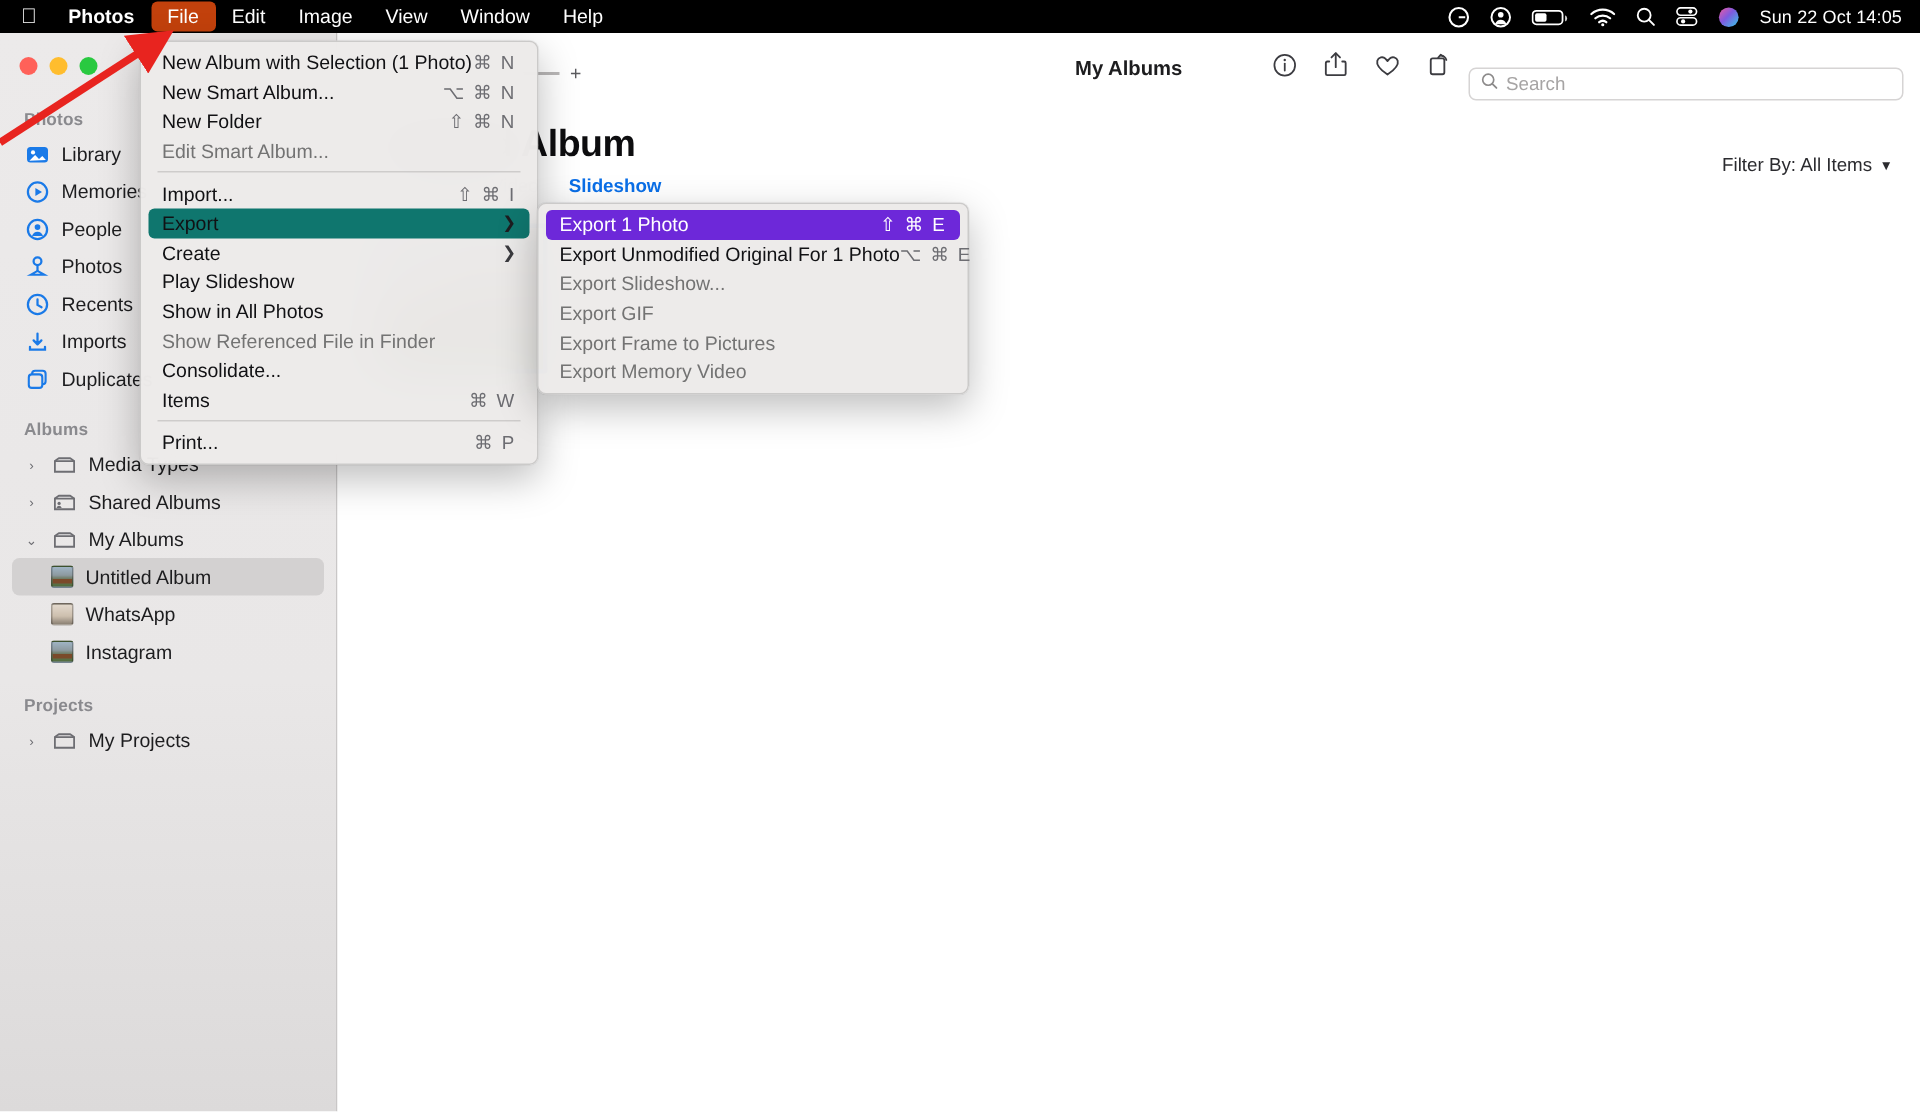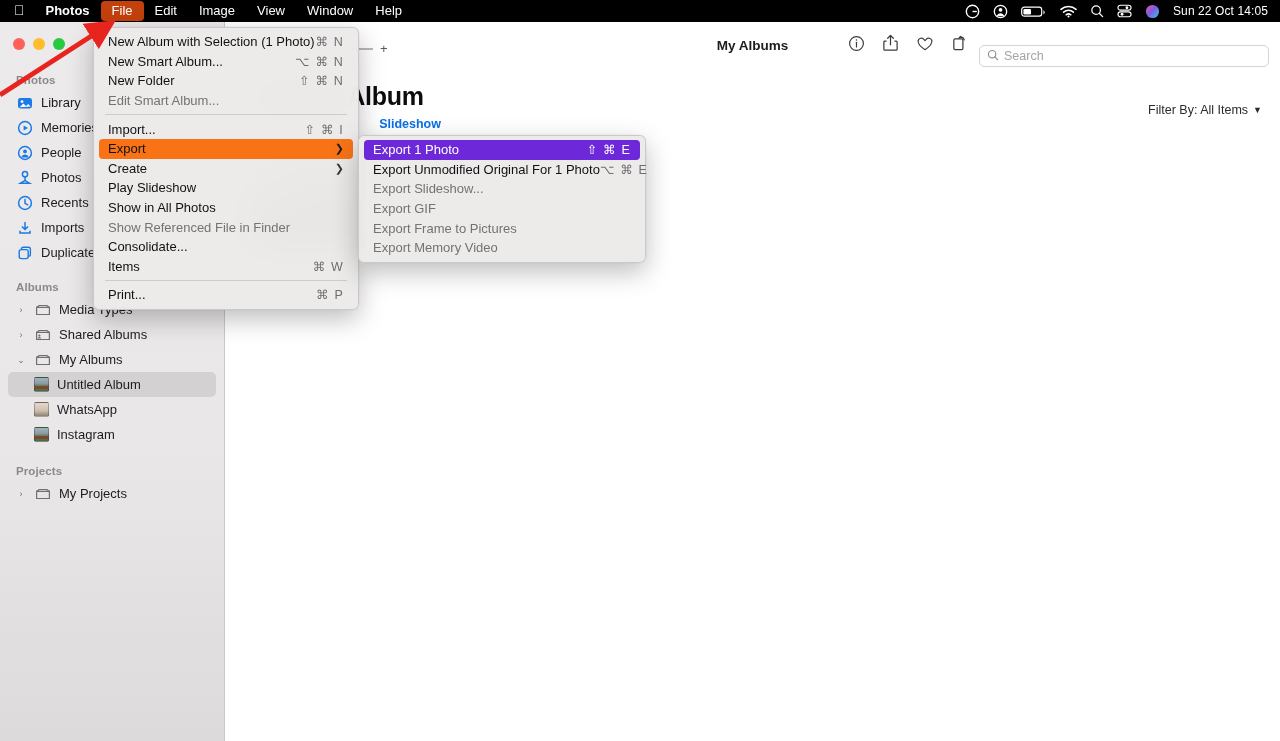--- a/index.html
+++ b/index.html
@@ -145,21 +145,21 @@
   #export-menu { left:358px; top:135px; width:288px; }
   .menu-item {
     display:flex; align-items:center; height:19.6px;
     margin:0 5px; padding:0 9px; border-radius:4px;
     font-size:13px; color:#111114; white-space:nowrap; cursor:default;
   }
   .menu-item .label { flex:1; }
   .menu-item .shortcut { color:#6d6d72; font-size:12.5px; letter-spacing:1.2px; }
   .menu-item.disabled { color:#737373; }
   .menu-item.disabled .shortcut { color:#c2c1c5; }
-  .menu-item.hl-gray { background:#f97316; }
+  .menu-item.hl-gray { background:#0f766e; }
   .menu-item.hl-blue { background:#6d28d9; color:#ffffff; }
   .menu-item.hl-blue .shortcut { color:#ffffff; }
   .menu-item .submark { font-size:11px; color:#3a3a3e; margin-left:8px; }
   .menu-item.hl-gray .submark { color:#1d1d20; }
   .menu-sep { height:1px; background:rgba(0,0,0,0.13); margin:4px 11px; }
 
   
   .arrow-layer { position:absolute; left:0; top:0; width:1280px; height:741px; pointer-events:none; z-index:90; }
 </style>
 </head>

